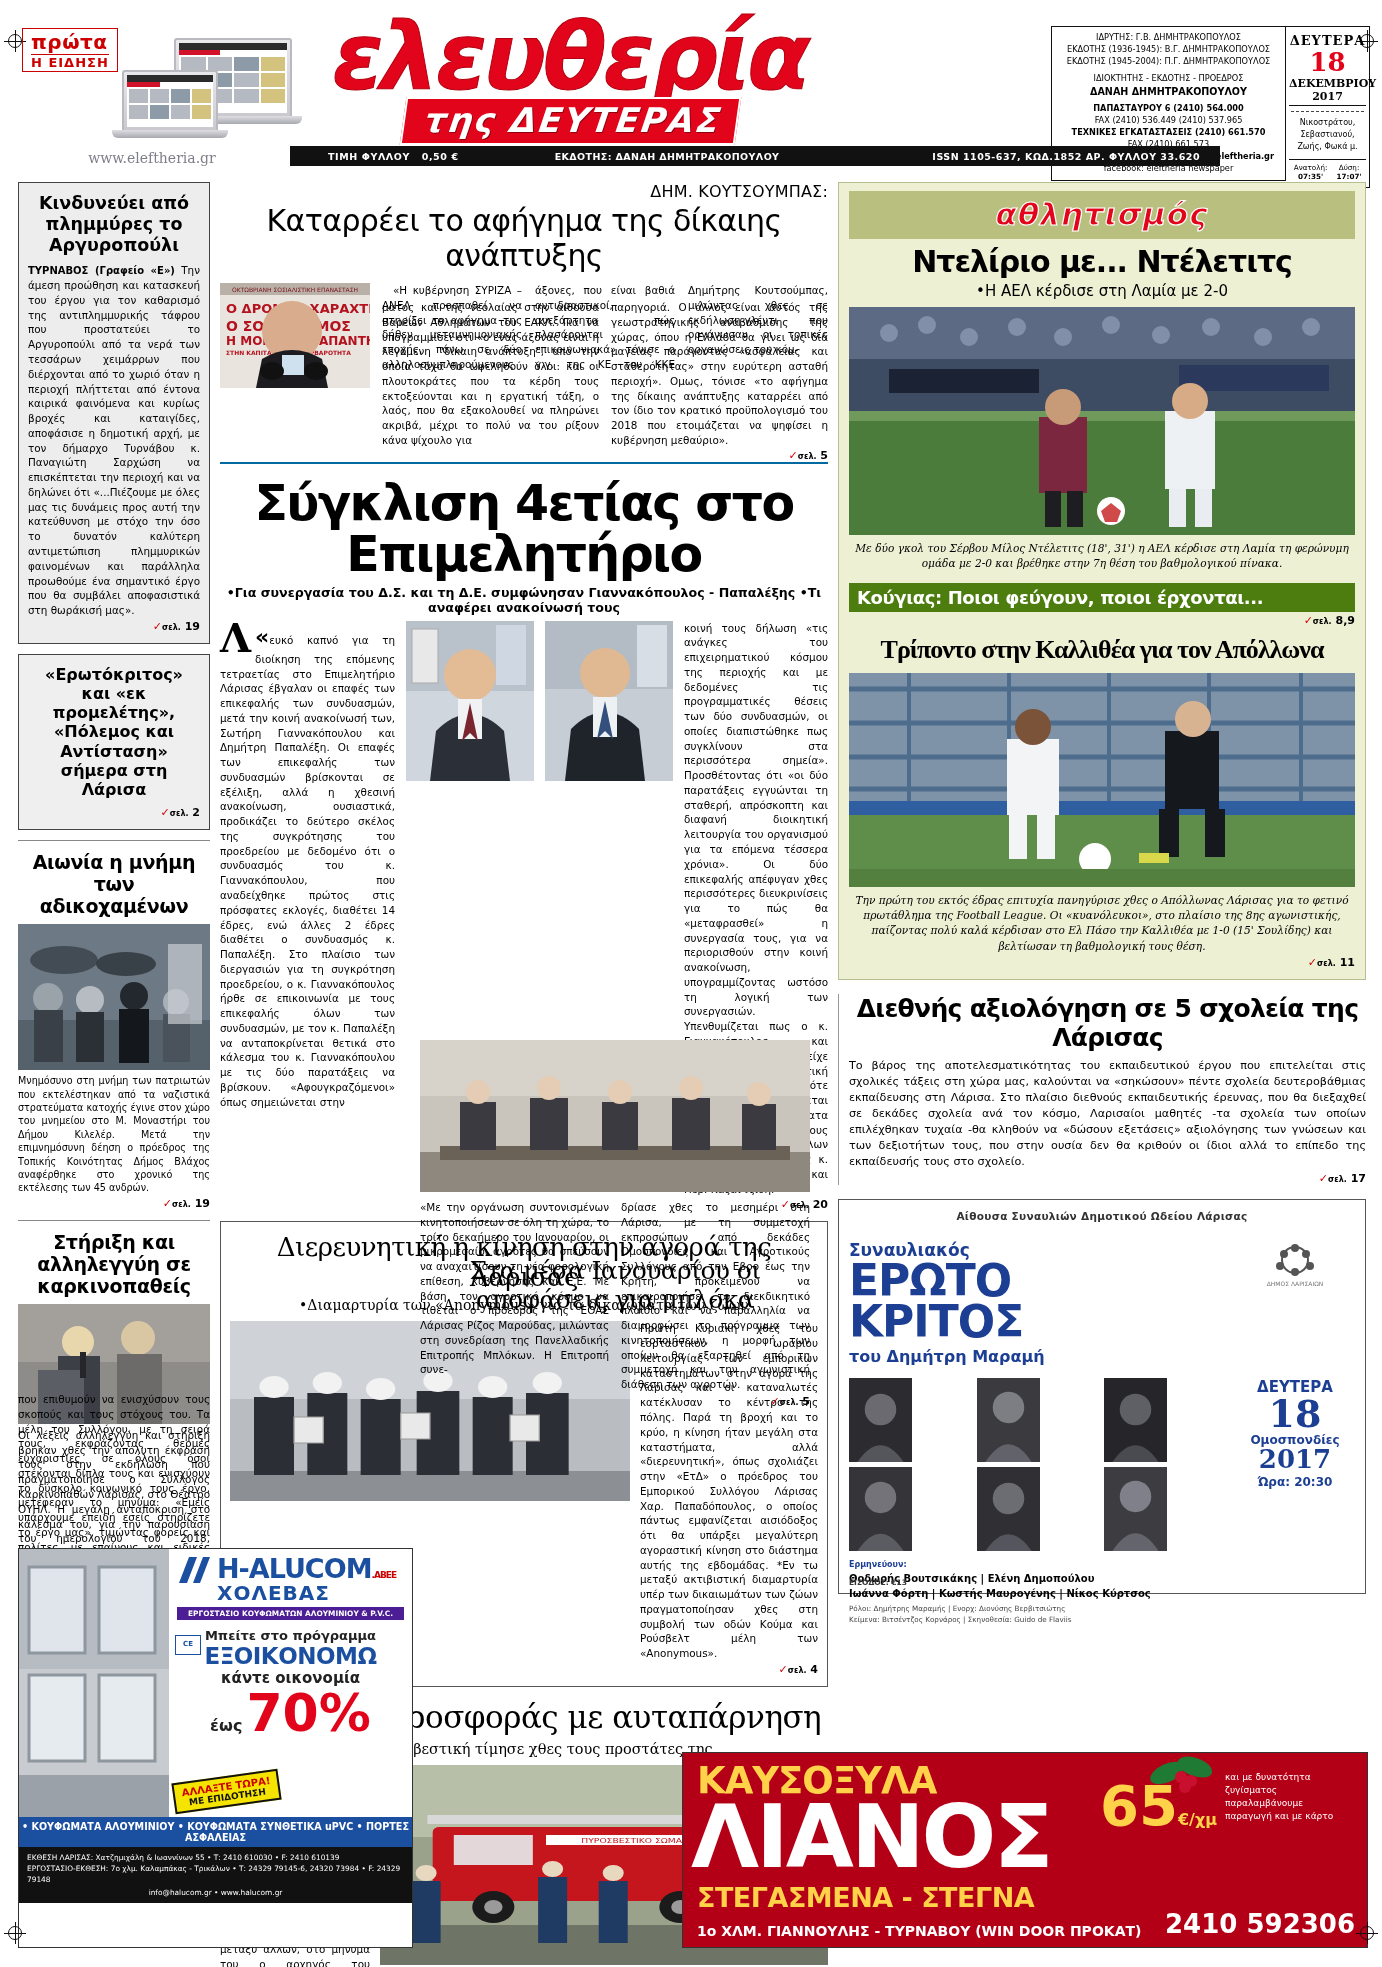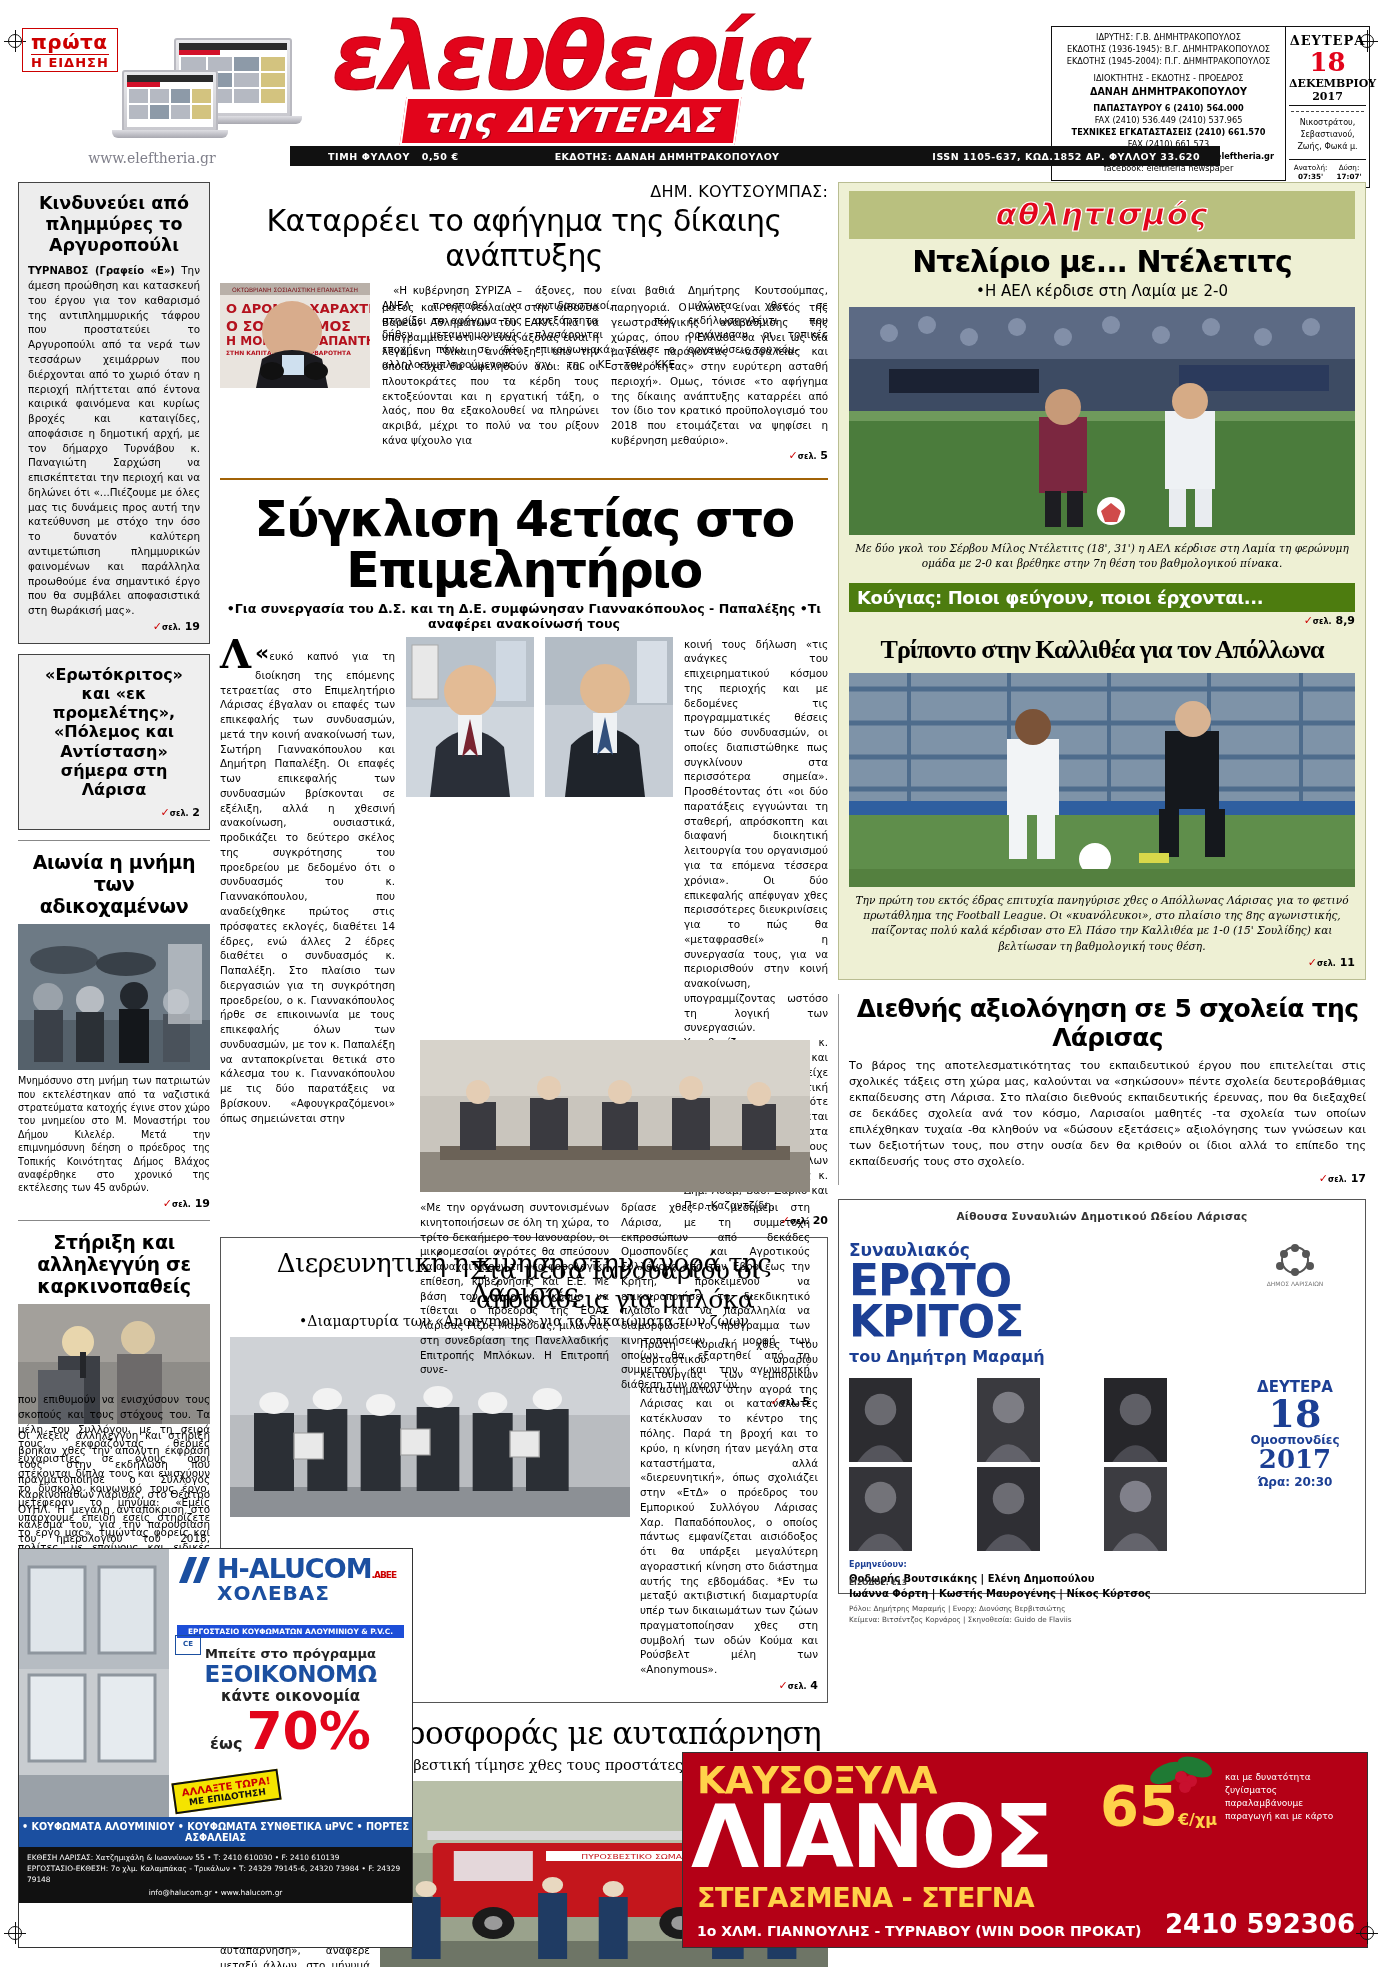--- a/index.html
+++ b/index.html
@@ -336,21 +336,21 @@
           <div class="body-txt" style="flex:1;">ματος και της νεολαίας στην αίθουσα Βαρέων Αθλημάτων του ΕΑΚΛ.
 Για να υπογραμμίσει ότι «ο ένας άξονας είναι η λεγόμενη "δίκαιη ανάπτυξη", από την οποία τάχα θα ωφεληθούν όλοι: και οι πλουτοκράτες που τα κέρδη τους εκτοξεύονται και η εργατική τάξη, ο λαός, που θα εξακολουθεί να πληρώνει ακριβά, μέχρι το πολύ να του ρίξουν κάνα ψίχουλο για</div>
           <div class="body-txt" style="flex:1;">
             <span>παρηγοριά. Ο άλλος είναι αυτός της γεωστρατηγικής αναβάθμισης της χώρας, όπου η Ελλάδα θα γίνει ως διά μαγείας παράγοντας «ασφάλειας και σταθερότητας» στην ευρύτερη ασταθή περιοχή». Ομως, τόνισε «το αφήγημα της δίκαιης ανάπτυξης καταρρέει από τον ίδιο τον κρατικό προϋπολογισμό του 2018 που ετοιμάζεται να ψηφίσει η κυβέρνηση μεθαύριο».</span>
           </div>
         </div>
         <div class="page-ref" style="margin-top:1px;"><span class="chk">✓</span><span class="sm">σελ.</span>
           <span>5</span></div>
       </div>
 
-      <div style="border-top:2px solid #a16207;margin-top:16px;padding-top:8px;">
+      <div style="border-top:2px solid #0369a1;margin-top:0;padding-top:8px;">
         <div class="mega">Σύγκλιση 4ετίας στο Επιμελητήριο</div>
         <div class="subdeck">•Για συνεργασία του Δ.Σ. και τη Δ.Ε. συμφώνησαν Γιαννακόπουλος - Παπαλέξης •Τι αναφέρει ανακοίνωσή τους</div>
 
         <div style="display:flex;gap:11px;">
           <div style="width:175px;" class="dropcap-wrap">
             <span class="dropcap">Λ</span>
             <span style="font-size:22px;font-weight:bold;">«</span><span>ευκό καπνό για τη διοίκηση της επόμενης τετραετίας στο Επιμελητήριο Λάρισας έβγαλαν οι επαφές των επικεφαλής των συνδυασμών, μετά την κοινή ανακοίνωσή των, Σωτήρη Γιαννακόπουλου και Δημήτρη Παπαλέξη.
 Οι επαφές των επικεφαλής των συνδυασμών βρίσκονται σε εξέλιξη, αλλά η χθεσινή ανακοίνωση, ουσιαστικά, προδικάζει το δεύτερο σκέλος της συγκρότησης του προεδρείου με δεδομένο ότι ο συνδυασμός του κ. Γιαννακόπουλου, που αναδείχθηκε πρώτος στις πρόσφατες εκλογές, διαθέτει 14 έδρες, ενώ άλλες 2 έδρες διαθέτει ο συνδυασμός κ. Παπαλέξη.
 Στο πλαίσιο των διεργασιών για τη συγκρότηση προεδρείου, ο κ. Γιαννακόπουλος ήρθε σε επικοινωνία με τους επικεφαλής όλων των συνδυασμών, με τον κ. Παπαλέξη να ανταποκρίνεται θετικά στο κάλεσμα του κ. Γιαννακόπουλου με τις δύο παρατάξεις να βρίσκουν. «Αφουγκραζόμενοι» όπως σημειώνεται στην</span>
           </div>
@@ -674,21 +674,21 @@
                 <path d="M16 28 L26 2 L33 2 L23 28 Z"></path>
               </g>
             </svg>
           <div>
             <div style="font-size:27px;font-weight:bold;color:#1b4fa0;letter-spacing:-1px;line-height:1;">
               <span>H-ALUCOM</span><span style="font-size:9px;color:#c00;">.ΑΒΕΕ</span>
             </div>
             <div style="font-size:20px;font-weight:bold;color:#1b4fa0;letter-spacing:1px;line-height:1.1;">ΧΟΛΕΒΑΣ</div>
           </div>
         </div>
-        <div style="background:#1d4ed8;color:#fff;font-size:7.4px;font-weight:bold;text-align:center;padding:2px 0;margin-top:21px;">ΕΡΓΟΣΤΑΣΙΟ ΚΟΥΦΩΜΑΤΩΝ ΑΛΟΥΜΙΝΙΟΥ &amp; P.V.C.</div>
+        <div style="background:#4c1d95;color:#fff;font-size:7.4px;font-weight:bold;text-align:center;padding:2px 0;margin-top:3px;">ΕΡΓΟΣΤΑΣΙΟ ΚΟΥΦΩΜΑΤΩΝ ΑΛΟΥΜΙΝΙΟΥ &amp; P.V.C.</div>
         <div style="margin-top:8px;text-align:center;">
           <div style="font-size:13px;font-weight:bold;color:#222;">Μπείτε στο πρόγραμμα</div>
           <div style="font-size:23px;font-weight:bold;color:#1b4fa0;letter-spacing:-0.5px;">ΕΞΟΙΚΟΝΟΜΩ</div>
           <div style="font-size:15px;font-weight:bold;color:#222;">κάντε οικονομία</div>
           <div style="display:flex;align-items:baseline;justify-content:center;gap:4px;">
             <span style="font-size:16px;font-weight:bold;color:#222;">έως</span>
             <span style="font-size:52px;font-weight:bold;color:#e2041b;line-height:1;">70%</span>
           </div>
         </div>
         <div style="position:absolute;left:4px;bottom:10px;transform:rotate(-8deg);background:#f5e400;border:2px solid #111;padding:3px 7px;text-align:center;">

